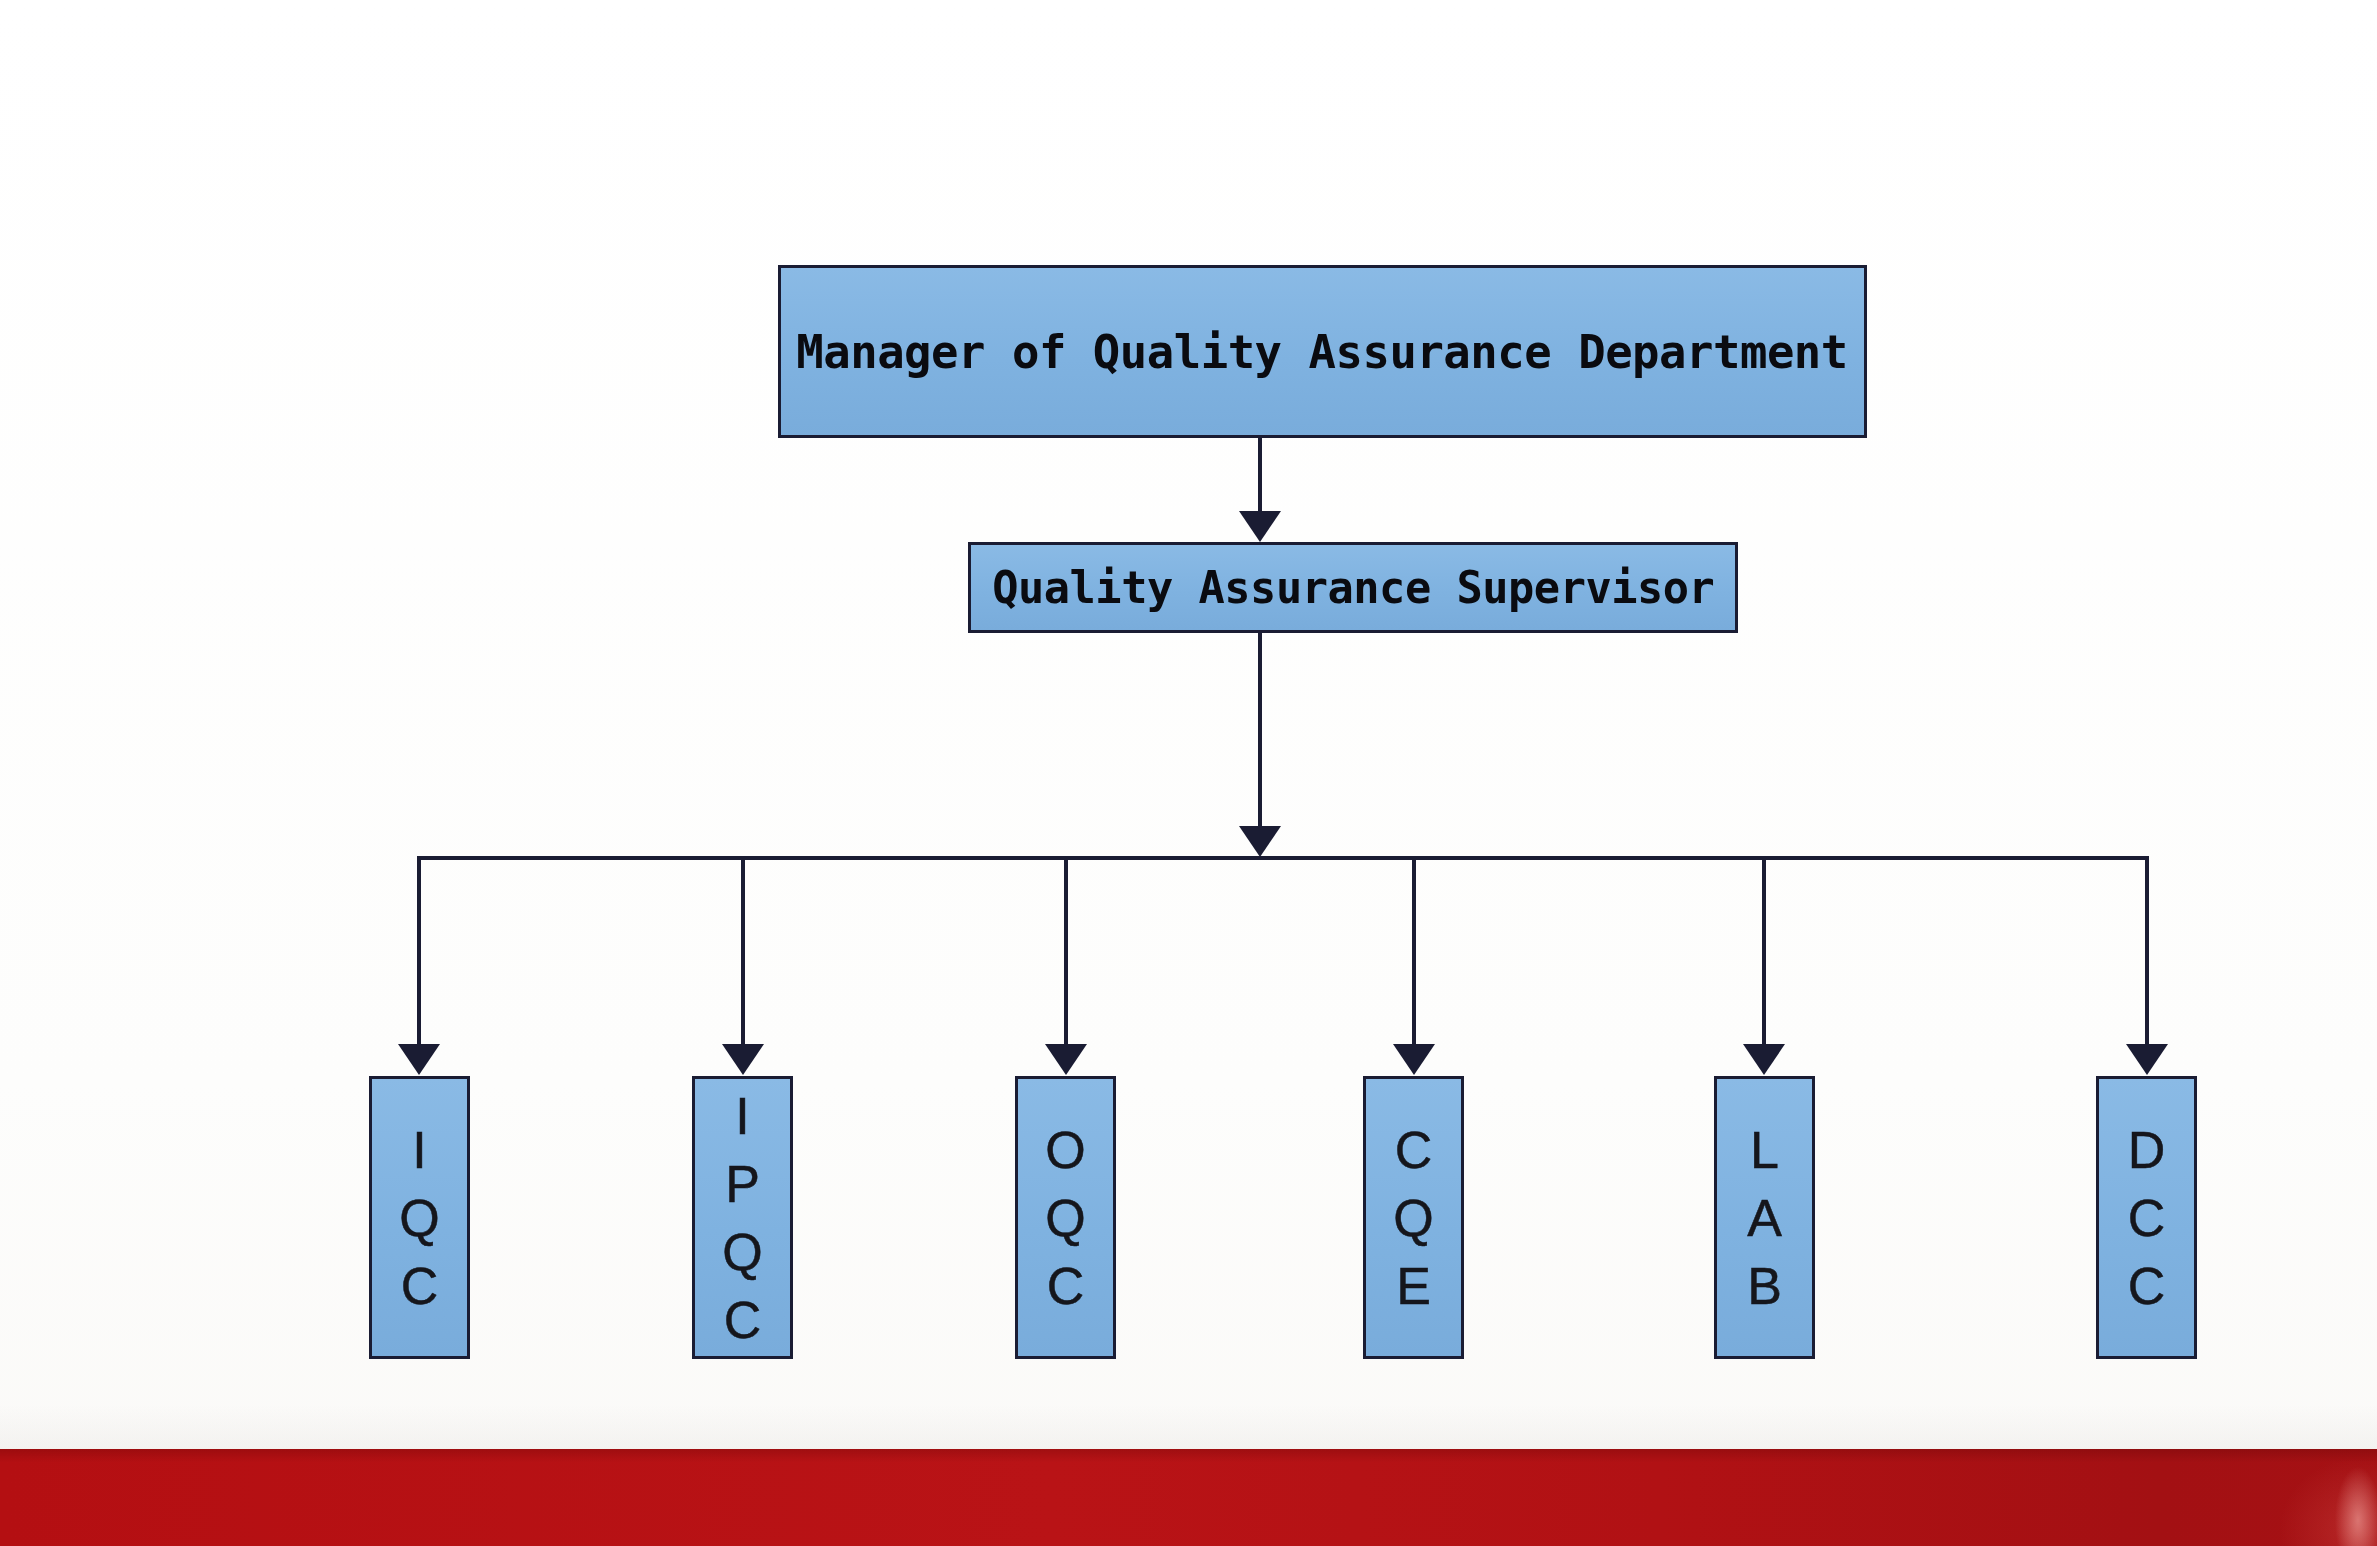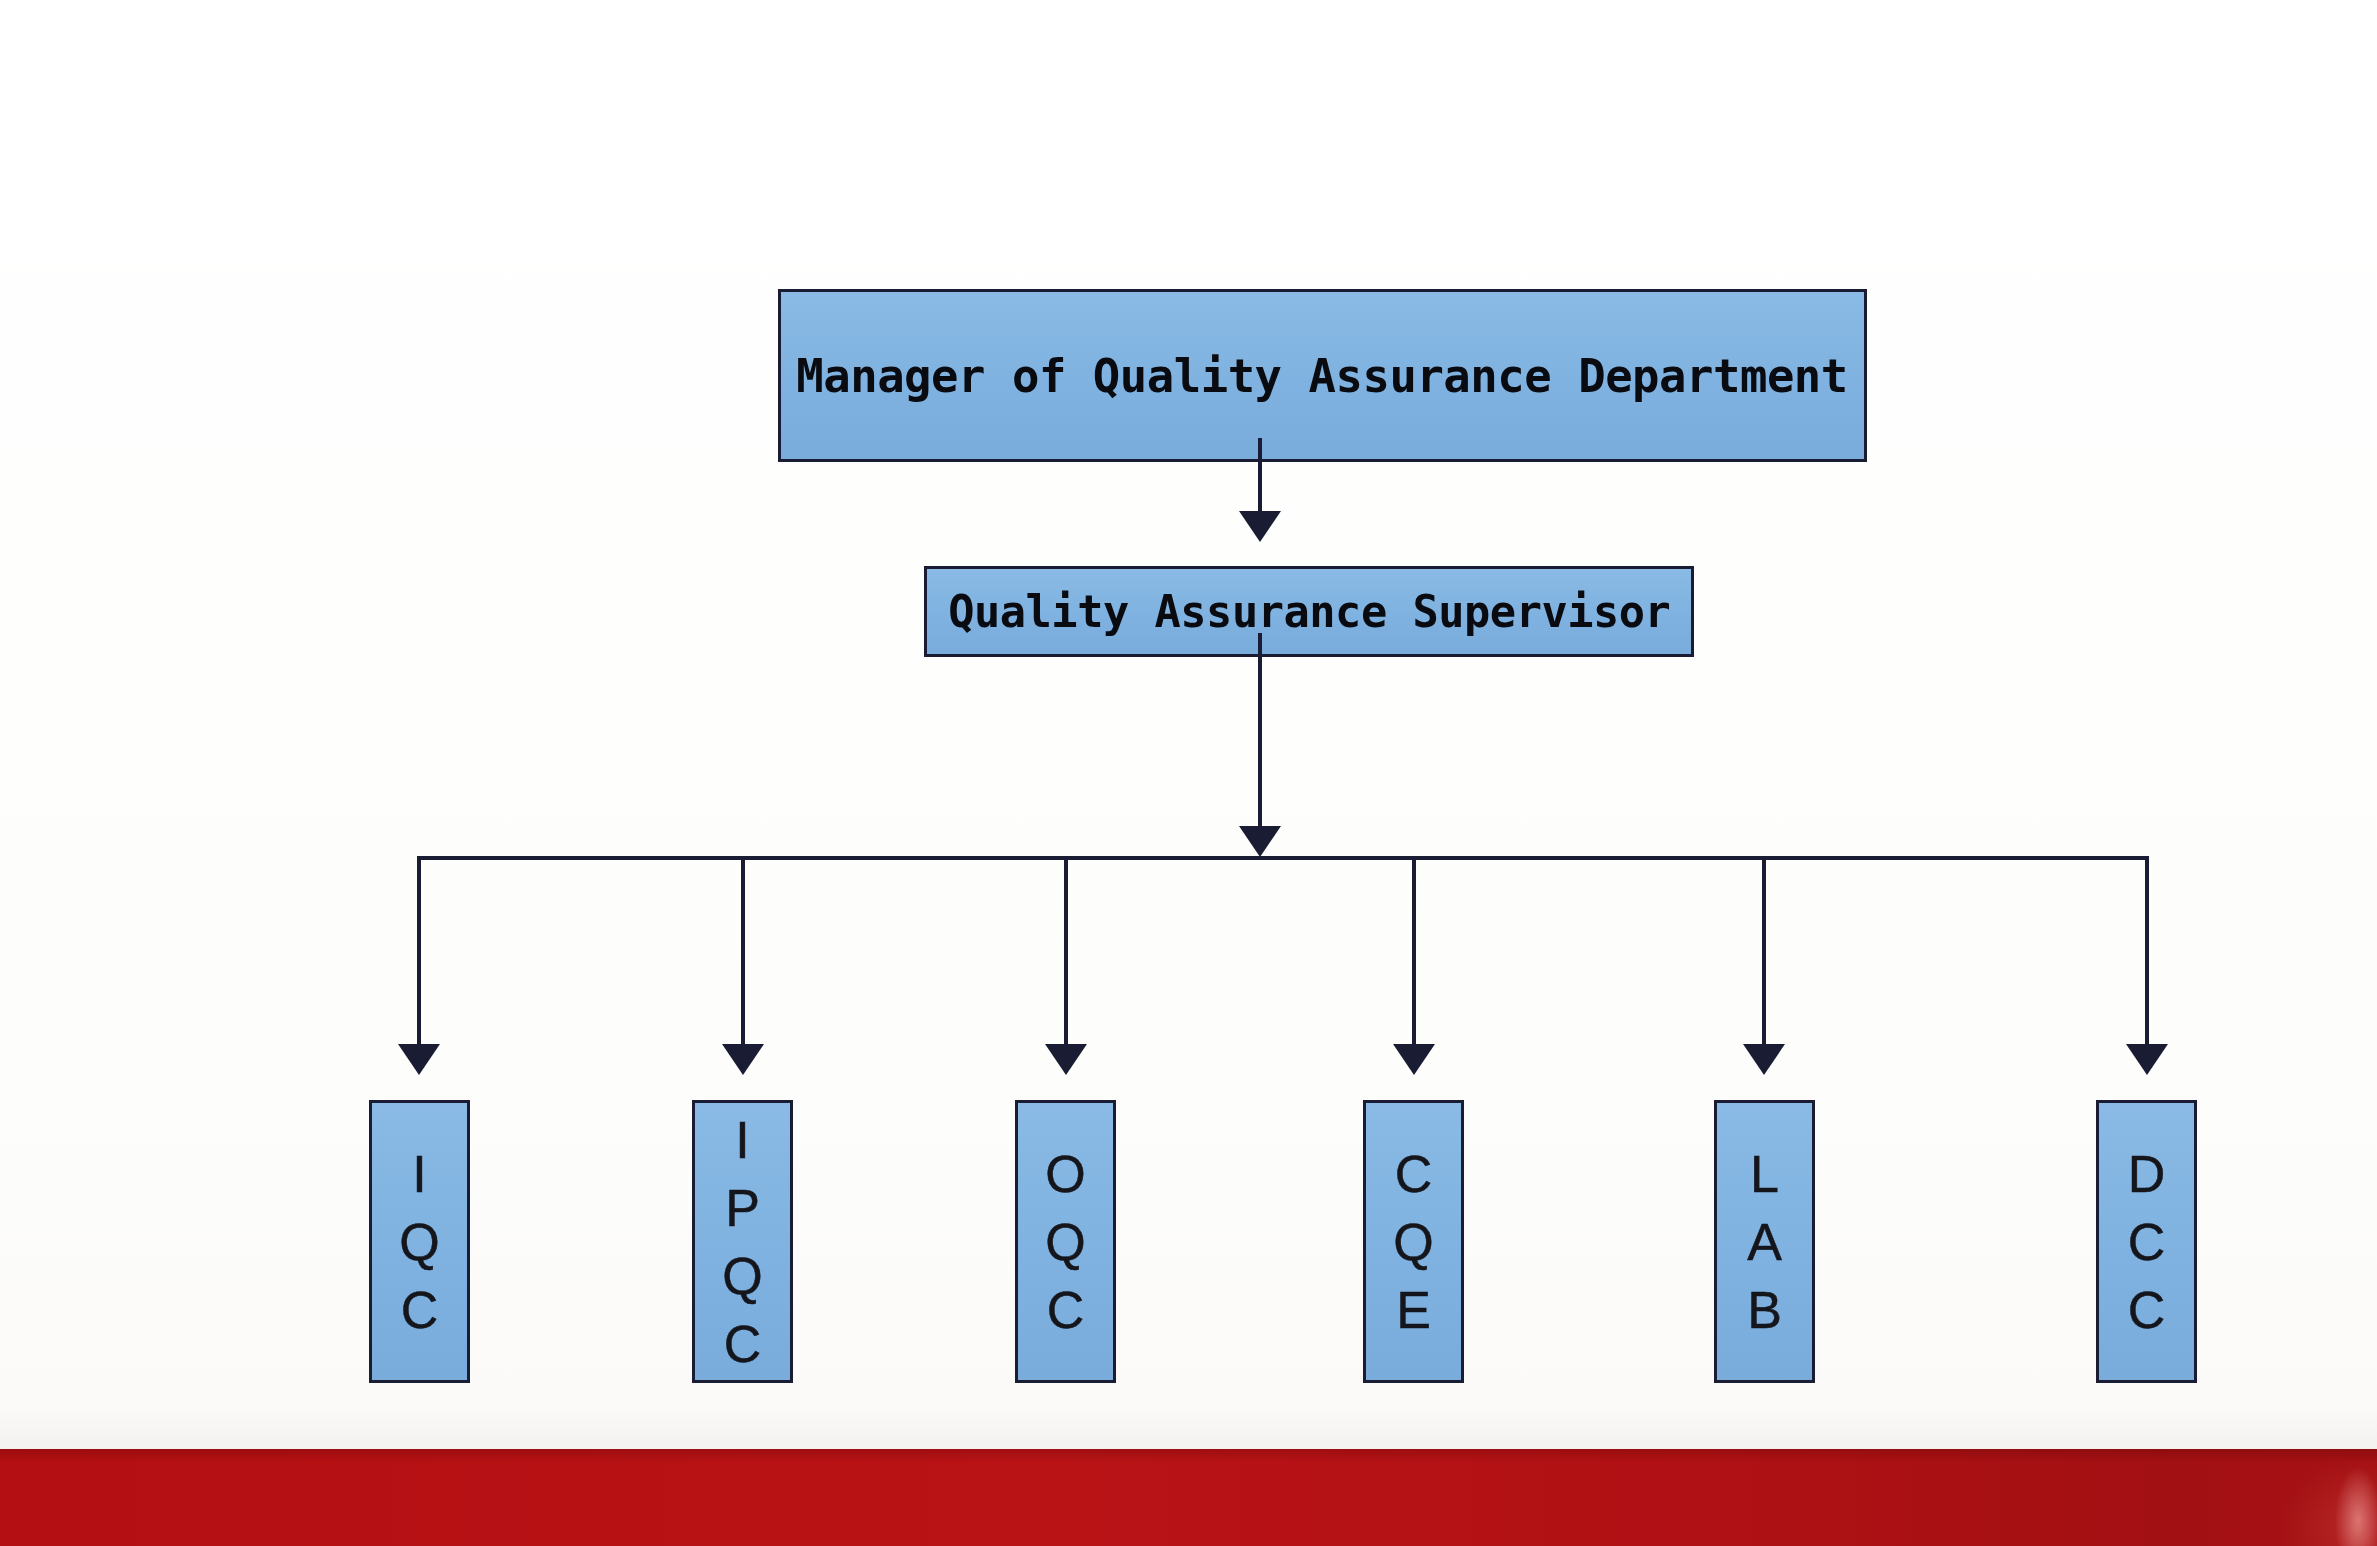--- a/index.html
+++ b/index.html
@@ -19,21 +19,20 @@
 
   
   .node-box {
     position: absolute;
     box-sizing: border-box;
     border: 3.3px solid var(--line, #1a1c33);
     background: linear-gradient(180deg, #8abae5 0%, #7fb2e0 55%, #79acdb 100%);
     display: flex;
     align-items: center;
     justify-content: center;
-    margin-top: 24px;
   }
   .hdr-label {
     font-family: "DejaVu Sans Mono", monospace;
     font-weight: bold;
     color: #0a0b10;
     white-space: nowrap;
     transform: scaleX(0.97);
     letter-spacing: -0.5px;
   }
   .manager .hdr-label   { font-size: 47px; }
@@ -104,21 +103,21 @@
 
 <div class="stage">
 
   <div class="node-box manager" style="left:778px; top:265px; width:1089px; height:173px;">
     <span class="hdr-label">Manager of Quality Assurance Department</span>
   </div>
 
   <div class="vline" style="left:1258px; top:438px; height:76px;"></div>
   <div class="arrowhead" style="left:1239px; top:511px;"></div>
 
-  <div class="node-box supervisor" style="left:924px; top:542px; width:770px; height:91px;">
+  <div class="node-box supervisor" style="left:968px; top:542px; width:770px; height:91px;">
     <span class="hdr-label">Quality Assurance Supervisor</span>
   </div>
 
   <div class="vline" style="left:1258px; top:633px; height:196px;"></div>
   <div class="arrowhead" style="left:1239px; top:826px;"></div>
 
   <div class="hline" style="left:417px; top:856px; width:1732px;"></div>
 
   <div class="vline" style="left:417px;  top:856px; height:190px;"></div>
   <div class="arrowhead" style="left:398px;  top:1044px;"></div>

